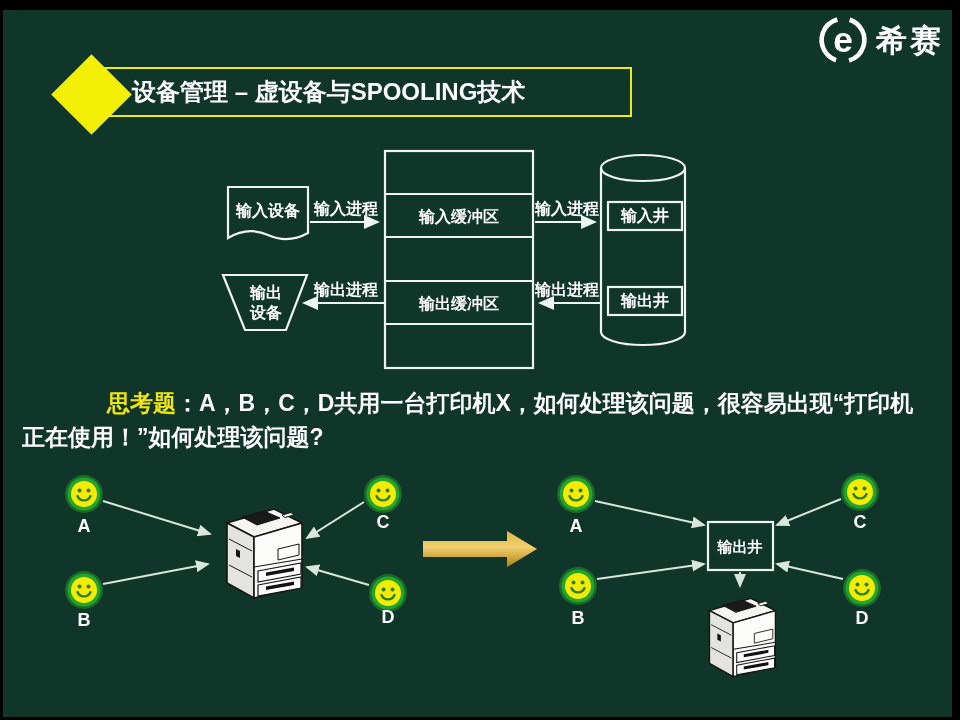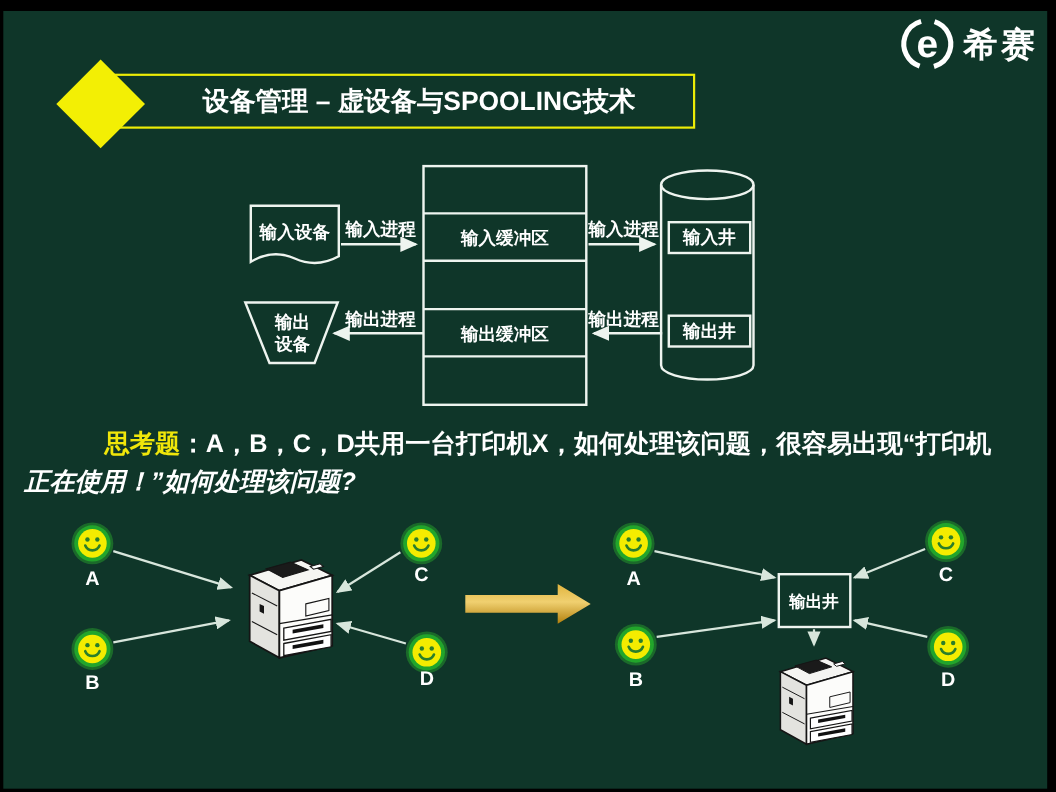--- a/index.html
+++ b/index.html
@@ -19,37 +19,37 @@
   .bar-right{left:952px;top:0;width:8px;height:720px;}
 
   
   .logo{position:absolute;top:14px;right:16px;display:flex;align-items:center;gap:7px;z-index:5;}
   .logo .brand{color:#fff;font-size:31px;font-weight:bold;letter-spacing:3px;line-height:1;}
 
   
   .title-box{
     position:absolute;left:100px;top:67px;width:532px;height:50px;
     border:2px solid #ecec06;box-sizing:border-box;
-    display:flex;align-items:center;justify-content:center;
+    display:flex;align-items:center;justify-content:flex-start;
     color:#fff;font-size:24px;font-weight:bold;z-index:2;
     padding-left:30px;
   }
   .diamond{
     position:absolute;left:63px;top:66px;width:57px;height:57px;
     background:#f3ef04;transform:rotate(45deg);z-index:3;
   }
 
   
   .question{
     position:absolute;left:22px;top:386px;width:930px;
     color:#fff;font-size:23px;font-weight:bold;line-height:34px;z-index:2;
   }
   .q-line1{padding-left:73px;white-space:nowrap;}
-  .q-line2{white-space:nowrap;font-style:italic;}
-  .q-label{color:#f0e60a;}
+  .q-line2{white-space:nowrap;}
+  .q-label{color:#f0e60a;margin-left:12px;}
 
   svg text{
     font-family:"Liberation Sans","DejaVu Sans",sans-serif;
     font-weight:bold;fill:#ffffff;
   }
   .abs{position:absolute;z-index:2;}
 </style>
 </head>
 <body>
 

